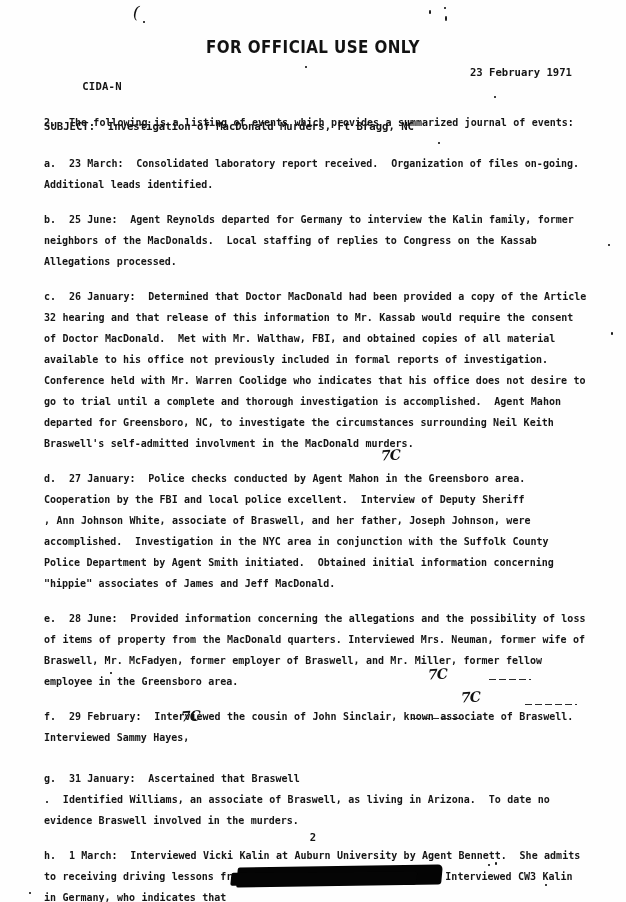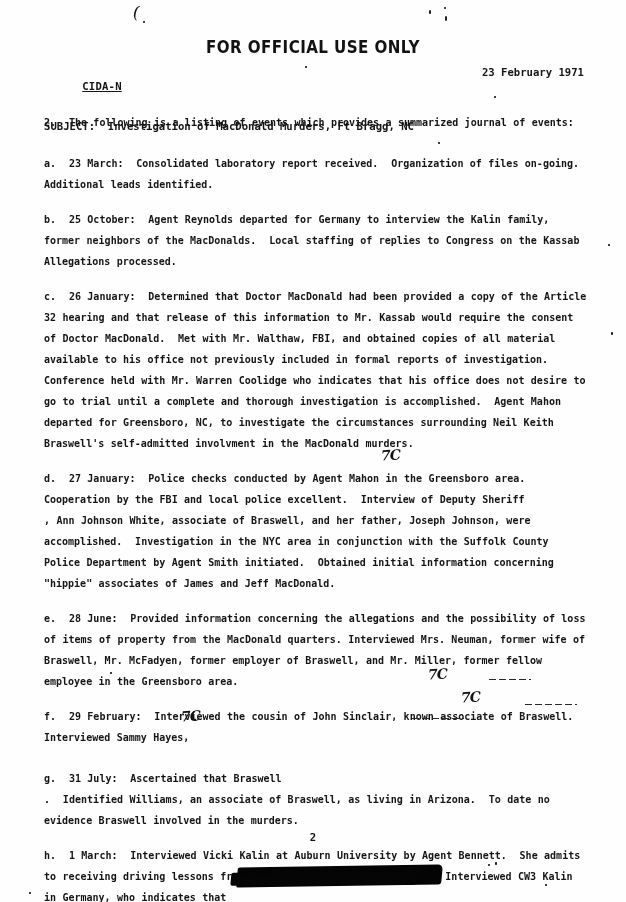--- a/index.html
+++ b/index.html
@@ -62,24 +62,24 @@
     width: 540px;
     font-size: 10.6px;
     line-height: 13.6px;
     font-weight: 700;
     color: #141414;
   }
   #header-block .hdr-row {
     position: relative;
     white-space: pre;
   }
-  #office-symbol { letter-spacing: 0.2px; text-decoration: underline; }
+  #office-symbol { letter-spacing: 0.2px; }
   #doc-date {
     position: absolute;
-    right: 0;
+    right: 12px;
     top: 0;
     white-space: pre;
   }
   #subject-row { margin-top: 0px; white-space: pre; }
 
   
   #body-text {
     position: absolute;
     left: 44px;
     top: 112px;
@@ -183,31 +183,31 @@
     </div>
     <div id="subject-row" class="hdr-row">SUBJECT:  Investigation of MacDonald Murders, Ft Bragg, NC</div>
   </div>
 
   <div id="body-text">
 
     <p class="para para-gap-lg">2.  The following is a listing of events which provides a summarized journal of events:</p>
 
     <p class="para">a.  23 March:  Consolidated laboratory report received.  Organization of files on-going.  Additional leads identified.</p>
 
-    <p class="para">b.  25 October:  Agent Reynolds departed for Germany to interview the Kalin family, former neighbors of the MacDonalds.  Local staffing of replies to Congress on the Kassab Allegations processed.</p>
+    <p class="para">b.  25 June:  Agent Reynolds departed for Germany to interview the Kalin family, former neighbors of the MacDonalds.  Local staffing of replies to Congress on the Kassab Allegations processed.</p>
 
     <p class="para">c.  26 January:  Determined that Doctor MacDonald had been provided a copy of the Article 32 hearing and that release of this information to Mr. Kassab would require the consent of Doctor MacDonald.  Met with Mr. Walthaw, FBI, and obtained copies of all material available to his office not previously included in formal reports of investigation.  Conference held with Mr. Warren Coolidge who indicates that his office does not desire to go to trial until a complete and thorough investigation is accomplished.  Agent Mahon departed for Greensboro, NC, to investigate the circumstances surrounding Neil Keith Braswell's self-admitted involvment in the MacDonald murders.</p>
 
     <p class="para">d.  27 January:  Police checks conducted by Agent Mahon in the Greensboro area.  Cooperation by the FBI and local police excellent.  Interview of Deputy Sheriff             , Ann Johnson White, associate of Braswell, and her father, Joseph Johnson, were accomplished.  Investigation in the NYC area in conjunction with the Suffolk County Police Department by Agent Smith initiated.  Obtained initial information concerning "hippie" associates of James and Jeff MacDonald.</p>
 
     <p class="para">e.  28 June:  Provided information concerning the allegations and the possibility of loss of items of property from the MacDonald quarters. Interviewed Mrs. Neuman, former wife of Braswell, Mr. McFadyen, former employer of Braswell, and Mr. Miller, former fellow employee in the Greensboro area.</p>
 
     <p class="para para-gap-lg">f.  29 February:  Interviewed the cousin of John Sinclair, known associate of Braswell.  Interviewed Sammy Hayes,</p>
 
-    <p class="para">g.  31 July:  Ascertained that Braswell                                                      .  Identified Williams, an associate of Braswell, as living in Arizona.  To date no evidence Braswell involved in the murders.</p>
+    <p class="para">g.  31 January:  Ascertained that Braswell                                                      .  Identified Williams, an associate of Braswell, as living in Arizona.  To date no evidence Braswell involved in the murders.</p>
 
     <p class="para">h.  1 March:  Interviewed Vicki Kalin at Auburn University by Agent Bennett.  She admits to receiving driving lessons from MacDonald, but no involvement.  Interviewed CW3 Kalin in Germany, who indicates that</p>
   </div>
 
   <div class="foia-mark" style="left:381px; top:447px;">7C</div>
 
   <div class="foia-mark" style="left:428px; top:666px;">7C</div>
   <div class="foia-rule" style="left:489px; top:679px; width:42px;"></div>
 
   <div class="foia-mark" style="left:461px; top:689px;">7C</div>

